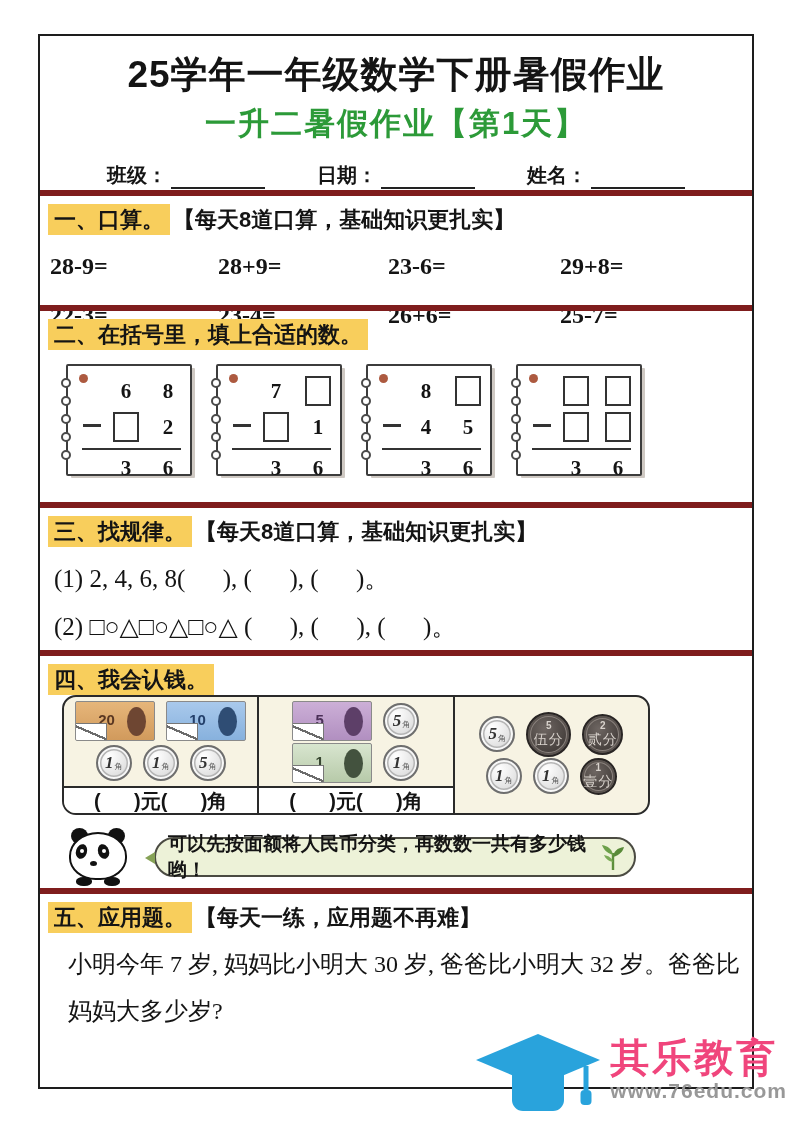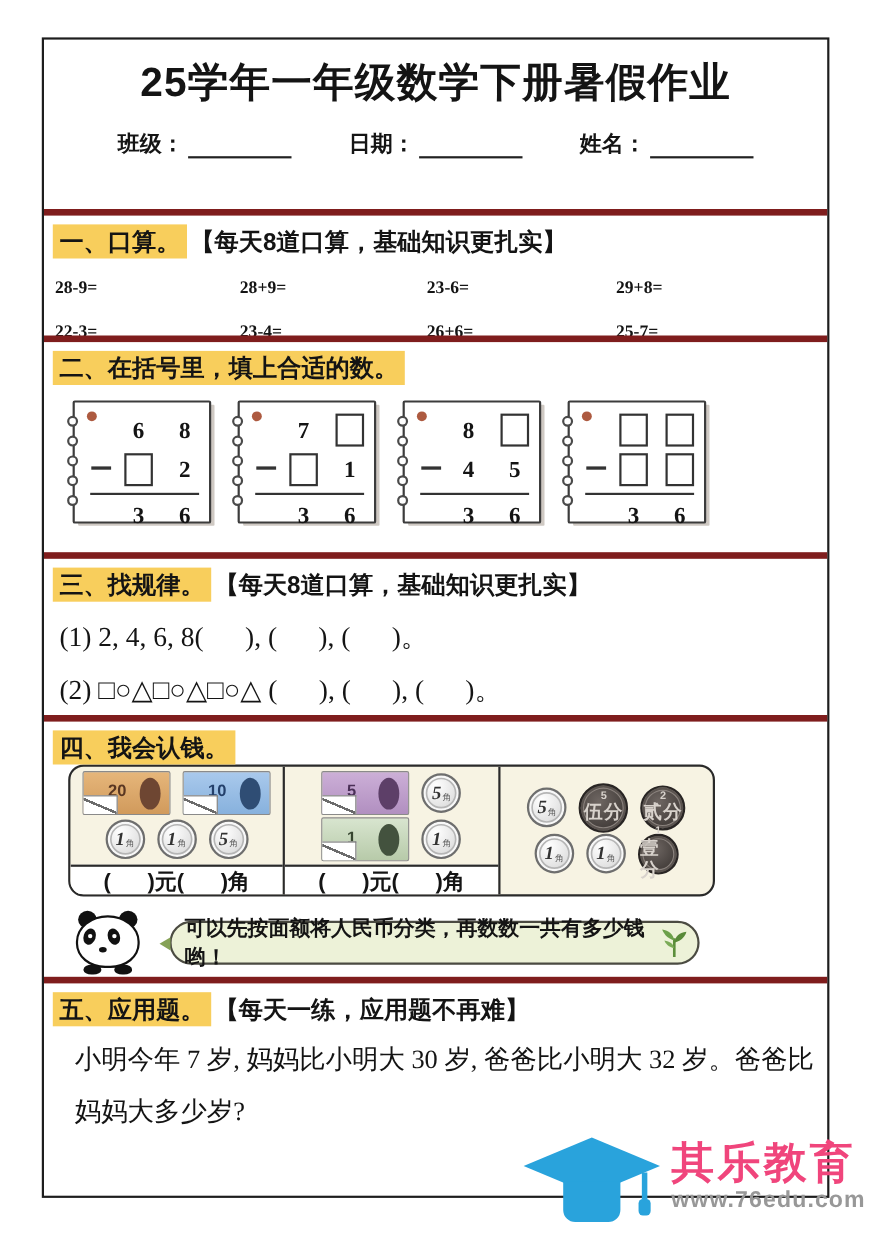--- a/index.html
+++ b/index.html
@@ -23,21 +23,21 @@
   #row-s1 { top:154px; height:132px; }
   #row-s2 { top:269px; height:224px; }
   #row-s3 { top:466px; height:122px; }
   #row-s4 { top:614px; height:238px; }
   #row-s5 { top:852px; height:199px; }
   .sec-heading { margin:9px 0 0 8px; font-size:22px; font-weight:800; }
   .hl { background:#f8ce5c; padding:3px 6px; }
   .note { margin-left:3px; }
   
   .oral-grid { display:grid; grid-template-columns:168px 170px 172px auto; padding:18px 12px 0 10px; row-gap:22px;
-    font-size:16px; font-family:"Liberation Serif","DejaVu Serif",serif; font-weight:600; }
+    font-size:24px; font-family:"Liberation Serif","DejaVu Serif",serif; font-weight:600; }
   
   .cards { display:flex; gap:24px; padding:14px 0 0 26px; }
   .card { position:relative; width:126px; height:112px; background:#fff; border:2px solid #3c3c3c;
     border-radius:2px; box-shadow:4px 3px 0 -1px #cfc9c3; }
   .ring { position:absolute; left:-7px; width:10px; height:10px; border-radius:50%; border:2px solid #4a4a4a; background:#fff; }
   .dot { position:absolute; left:11px; top:8px; width:9px; height:9px; border-radius:50%; background:#ad5a40; }
   .crow { position:absolute; left:44px; display:flex; gap:14px; }
   .crow.r1 { top:8px; } .crow.r2 { top:44px; } .crow.r3 { top:85px; }
   .slot { width:28px; height:34px; display:flex; align-items:center; justify-content:center; }
   .digit { font-size:21px; font-weight:600; font-family:"Liberation Serif","DejaVu Serif",serif; }
@@ -70,21 +70,21 @@
     background:radial-gradient(circle at 35% 30%,#ffffff,#e3e3e3 60%,#c9c9c9);
     box-shadow:inset 0 0 0 2px #f8f8f8, inset 0 0 0 3.5px #b5b5b5;
     display:flex; align-items:center; justify-content:center; }
   .cnum { font-size:17px; font-weight:800; font-style:italic; font-family:"Liberation Serif","DejaVu Serif",serif; color:#333; }
   .cunit { font-size:8px; color:#555; margin:8px 0 0 1px; }
   .dcoin { border-radius:50%; flex:none; display:flex; flex-direction:column; align-items:center; justify-content:center;
     background:radial-gradient(circle at 40% 35%,#6e6662,#433d3a 72%); border:2px solid #292524;
     box-shadow:inset 0 0 0 2px #5a534f, inset 0 0 0 3px #8a827d; }
   .dc-5 { width:45px; height:45px; } .dc-2 { width:41px; height:41px; } .dc-1 { width:37px; height:37px; }
   .dnum { font-size:10px; line-height:1; color:#d8d2cc; font-weight:700; }
-  .dlabel { font-size:17px; line-height:1.2; color:#d8d2cc; font-weight:700; letter-spacing:1px; }
+  .dlabel { font-size:14px; line-height:1.2; color:#d8d2cc; font-weight:400; letter-spacing:1px; }
   
   .tip-row { display:flex; align-items:center; margin:13px 116px 0 24px; gap:16px; }
   .panda { position:relative; width:74px; height:58px; flex:none; }
   .panda .ear { position:absolute; top:0; width:17px; height:16px; background:#111; border-radius:50%; }
   .panda .ear.l { left:7px; } .panda .ear.r { left:44px; }
   .panda .head { position:absolute; left:5px; top:4px; width:58px; height:48px; background:#fff;
     border:2.5px solid #111; border-radius:50% 50% 46% 46%; }
   .panda .patch-eye { position:absolute; top:16px; width:11px; height:15px; background:#111; border-radius:50%; }
   .panda .patch-eye.l { left:12px; transform:rotate(18deg); } .panda .patch-eye.r { left:34px; transform:rotate(-18deg); }
   .panda .eye { position:absolute; top:21px; width:4px; height:4px; background:#fff; border-radius:50%; }
@@ -107,20 +107,21 @@
   .wm-brand { font-size:39px; font-weight:900; color:#f0457c; letter-spacing:3px; line-height:1.1; }
   .wm-url { font-size:21px; font-weight:700; color:#989898; margin-top:0px; letter-spacing:1px; }
 </style>
 </head>
 <body>
 
 <div class="frame">
 
   <div>
     <div class="title">25学年一年级数学下册暑假作业</div>
+    <div class="subtitle">一升二暑假作业【第1天】</div>
     <div class="fields">
       <div class="field">
         <span>班级：</span>
         <span class="field-line"></span>
       </div>
       <div class="field">
         <span>日期：</span>
         <span class="field-line"></span>
       </div>
       <div class="field">

